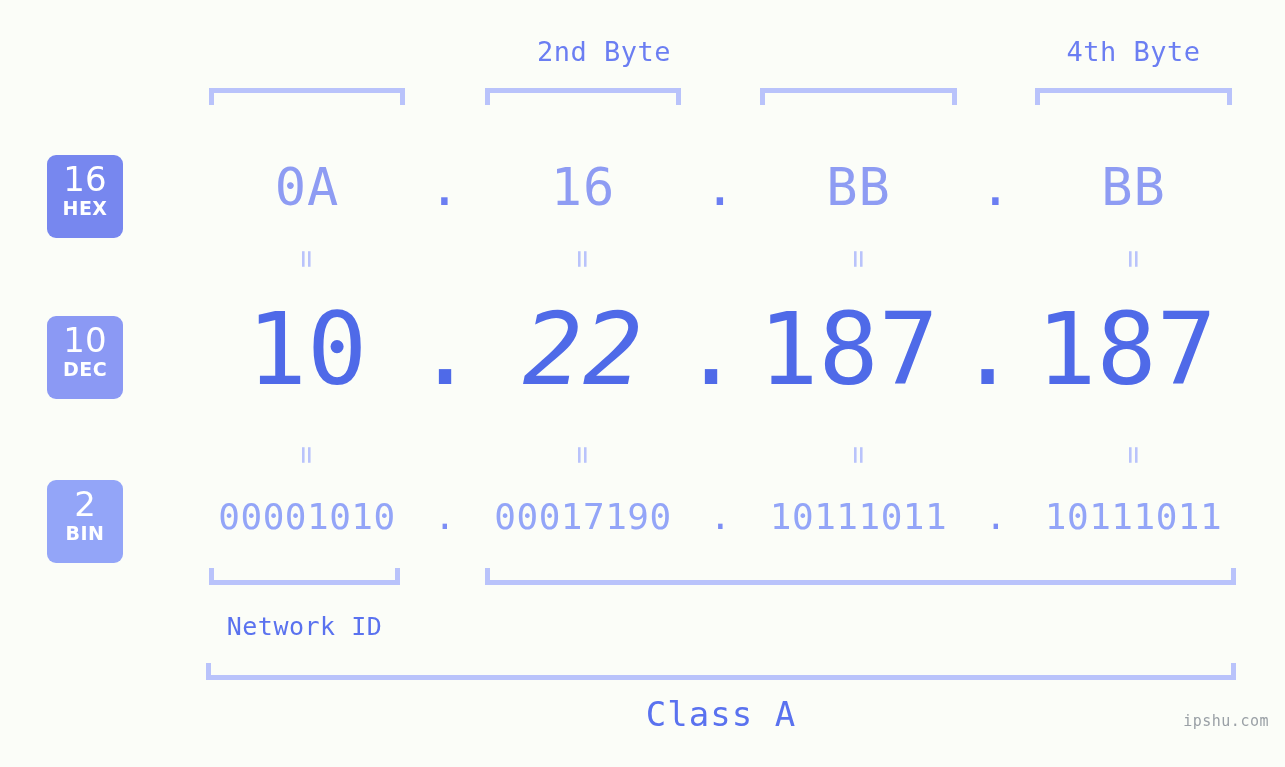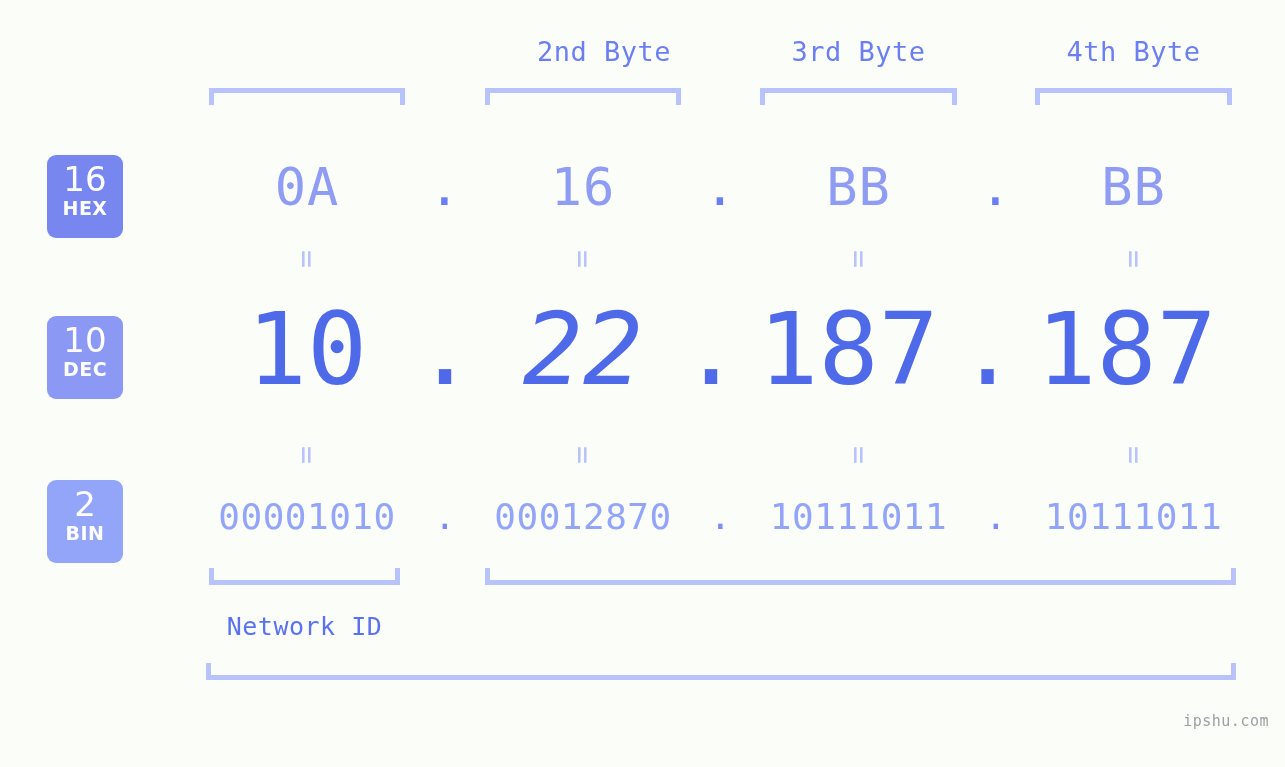--- a/index.html
+++ b/index.html
@@ -192,21 +192,20 @@
     white-space: nowrap;
     margin-left: 8px;
   }
 </style>
 </head>
 <body>
 
 <div class="stage">
 
   <div class="byte-label" id="byte-label-1" style="left: 506px; width: 196px;">2nd Byte</div>
-  <div class="byte-label" id="byte-label-2" style="left: 760px; width: 197px;">3rd Byte</div>
   <div class="byte-label" id="byte-label-3" style="left: 1035px; width: 197px;">4th Byte</div>
 
   <div class="bracket-top" id="byte-bracket-0" style="left: 209px; width: 196px; top: 88px;"></div>
   <div class="bracket-top" id="byte-bracket-1" style="left: 485px; width: 196px; top: 88px;"></div>
   <div class="bracket-top" id="byte-bracket-2" style="left: 760px; width: 197px; top: 88px;"></div>
   <div class="bracket-top" id="byte-bracket-3" style="left: 1035px; width: 197px; top: 88px;"></div>
 
   <div class="badge" id="badge-hex">
     <span class="num">16</span>
     <span class="nm">HEX</span>
@@ -246,28 +245,29 @@
   </div>
 
   <div class="eq eq-bot" id="eq-b0" style="left: 292px;">=</div>
   <div class="eq eq-bot" id="eq-b1" style="left: 568px;">=</div>
   <div class="eq eq-bot" id="eq-b2" style="left: 843.5px;">=</div>
   <div class="eq eq-bot" id="eq-b3" style="left: 1118.5px;">=</div>
 
   <div class="bin-row">
     <div class="val" id="bin-0" style="left: 209px; width: 196px;">00001010</div>
     <div class="val dot" id="bin-d0" style="left: 405px; width: 80px;">.</div>
-    <div class="val" id="bin-1" style="left: 485px; width: 196px;">00012870</div>
+    <div class="val" id="bin-1" style="left: 485px; width: 196px;">00017190</div>
     <div class="val dot" id="bin-d1" style="left: 681px; width: 79px;">.</div>
     <div class="val" id="bin-2" style="left: 760px; width: 197px;">10111011</div>
     <div class="val dot" id="bin-d2" style="left: 957px; width: 78px;">.</div>
     <div class="val" id="bin-3" style="left: 1035px; width: 197px;">10111011</div>
   </div>
 
   <div class="bracket-bottom" id="region-bracket-0" style="left: 209px; width: 191px; top: 568px;"></div>
   <div class="bracket-bottom" id="region-bracket-1" style="left: 485px; width: 751px; top: 568px;"></div>
   <div class="region-label" id="label-network" style="left: 209px; width: 191px;">Network ID</div>
 
   <div class="bracket-bottom" id="class-bracket" style="left: 206px; width: 1030px; top: 663px;"></div>
+  <div id="label-class" style="left: 206px; width: 1030px;">Class A</div>
 
   <div id="watermark">ipshu.com</div>
 
 </div>
 
 </body></html>

